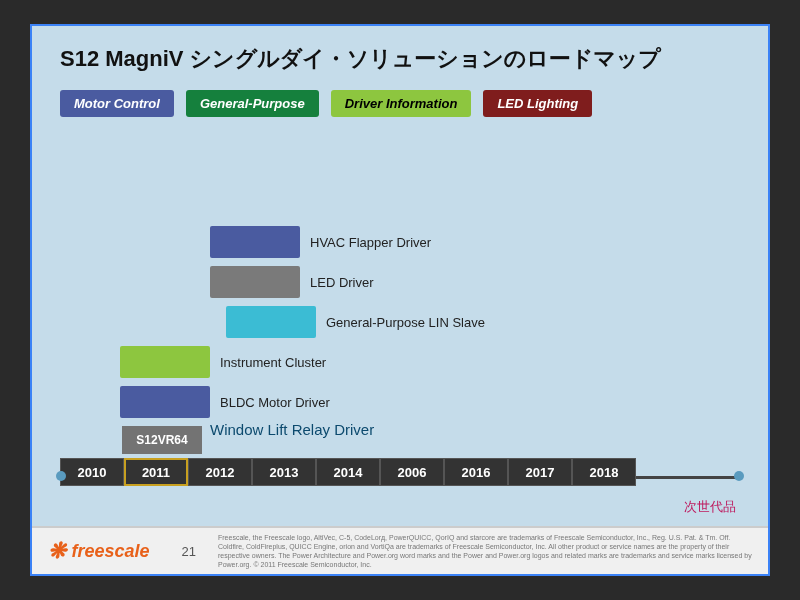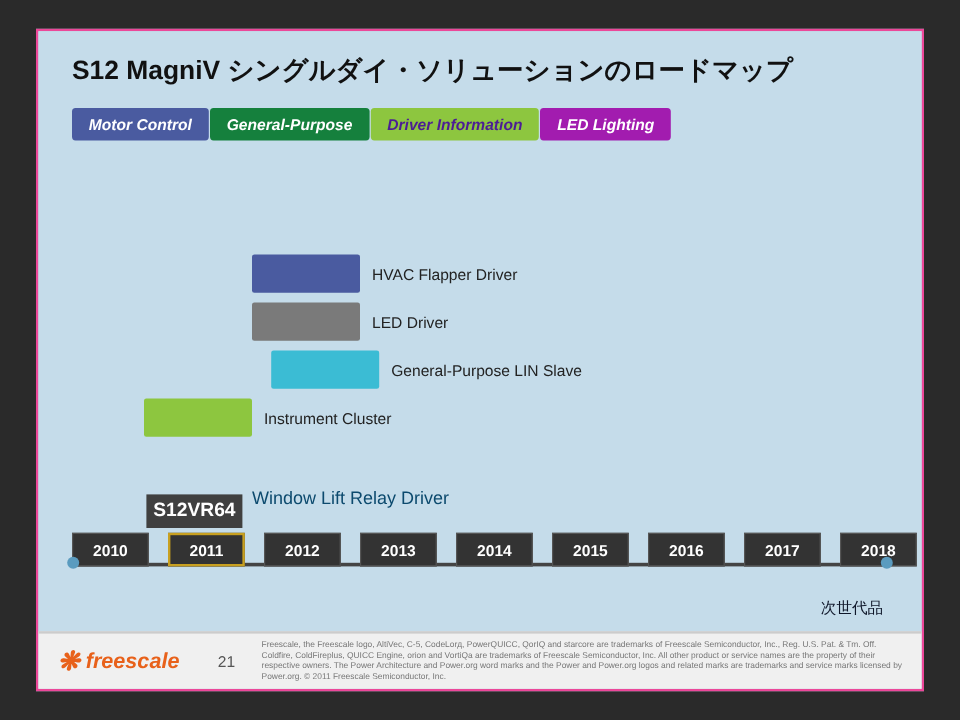--- a/index.html
+++ b/index.html
@@ -10,56 +10,56 @@
       display: flex;
       align-items: center;
       justify-content: center;
       font-family: Arial, sans-serif;
       overflow: hidden;
     }
     .slide-container {
       width: 740px;
       height: 552px;
       background: #b8d4e8;
-      border: 2px solid #ec4899;
+      border: 2px solid #3b82f6;
       position: relative;
       display: flex;
       flex-direction: column;
     }
     .slide-inner {
       flex: 1;
       background: #c5dcea;
       padding: 18px 28px 10px 28px;
       display: flex;
       flex-direction: column;
     }
     .title {
       font-size: 22px;
       font-weight: bold;
       color: #111;
       margin-bottom: 16px;
       font-family: Arial, sans-serif;
     }
     .legend-row {
       display: flex;
-      gap: 1px;
+      gap: 12px;
       margin-bottom: 18px;
     }
     .legend-badge {
       padding: 6px 14px;
       border-radius: 3px;
       font-size: 13px;
       font-style: italic;
       font-weight: bold;
       color: #fff;
     }
     .badge-motor { background: #4a5ba0; }
     .badge-general { background: #15803d; color: #fff; }
-    .badge-driver { background: #8dc63f; color: #4c1d95; }
-    .badge-led { background: #a21caf; color: #fff; font-style: italic; }
+    .badge-driver { background: #8dc63f; color: #000000; }
+    .badge-led { background: #7f1d1d; color: #fff; font-style: italic; }
 
     .chart-area {
       flex: 1;
       position: relative;
       display: flex;
       flex-direction: column;
       justify-content: flex-end;
     }
     .staircase {
       position: relative;
@@ -83,26 +83,26 @@
       font-size: 13px;
       color: #222;
       white-space: nowrap;
     }
     .s12vr64-box {
       position: absolute;
       bottom: 0;
       left: 62px;
       width: 80px;
       height: 28px;
-      background: #404040;
+      background: #737373;
       display: flex;
       align-items: center;
       justify-content: center;
       color: #fff;
-      font-size: 16px;
+      font-size: 12px;
       font-weight: bold;
     }
 
     
     .step-bldc { bottom: 36px; left: 60px; }
     .step-bldc .step-box { background: #4a5ba0; }
 
     
     .step-instrument { bottom: 76px; left: 60px; }
     .step-instrument .step-box { background: #8dc63f; }
@@ -115,22 +115,22 @@
     .step-led-driver { bottom: 156px; left: 150px; }
     .step-led-driver .step-box { background: #7a7a7a; }
 
     
     .step-hvac { bottom: 196px; left: 150px; }
     .step-hvac .step-box { background: #4a5ba0; }
 
     .timeline-row {
       display: flex;
       align-items: center;
-      gap: 16px;
-      margin-bottom: 22px;
+      gap: 0;
+      margin-bottom: 8px;
       position: relative;
     }
     .timeline-line {
       position: absolute;
       top: 50%;
       left: 0;
       right: 0;
       height: 3px;
       background: #444;
       z-index: 0;
@@ -171,21 +171,21 @@
       flex-shrink: 0;
     }
     .year-box.highlighted {
       border: 2px solid #c8a020;
       background: #333;
     }
 
     .nextgen {
       text-align: right;
       font-size: 13px;
-      color: #0f172a;
+      color: #be185d;
       margin-top: 2px;
       padding-right: 4px;
     }
 
     .footer {
       background: #f0f0f0;
       border-top: 2px solid #ccc;
       display: flex;
       align-items: center;
       padding: 6px 16px;
@@ -249,37 +249,41 @@
         <div class="step-item step-gp">
           <div class="step-box" style="background:#3bbcd4;"></div>
           <span class="step-label">General-Purpose LIN Slave</span>
         </div>
 
         <div class="step-item step-instrument">
           <div class="step-box" style="background:#8dc63f;"></div>
           <span class="step-label">Instrument Cluster</span>
         </div>
 
+        <div class="step-item step-bldc">
+          <div class="step-box" style="background:#4a5ba0;"></div>
+          <span class="step-label">BLDC Motor Driver</span>
+        </div>
 
         <div class="s12vr64-box">S12VR64</div>
         <div style="position:absolute; bottom:16px; left:150px; font-size:15px; color:#0c4a6e; white-space:nowrap;">Window Lift Relay Driver</div>
 
       </div>
 
       <div style="position:relative; margin-bottom:2px;">
         <div class="timeline-line"></div>
         <div class="timeline-dot-left"></div>
         <div class="timeline-dot-right"></div>
         <div class="timeline-row" id="timeline-row">
         <div class="year-box">2010</div>
             <div class="year-box highlighted">2011</div>
             <div class="year-box">2012</div>
             <div class="year-box">2013</div>
             <div class="year-box">2014</div>
-            <div class="year-box">2015</div>
+            <div class="year-box">2006</div>
             <div class="year-box">2016</div>
             <div class="year-box">2017</div>
             <div class="year-box">2018</div>
           </div>
       </div>
 
       <div class="nextgen">次世代品</div>
     </div>
 
   </div>

